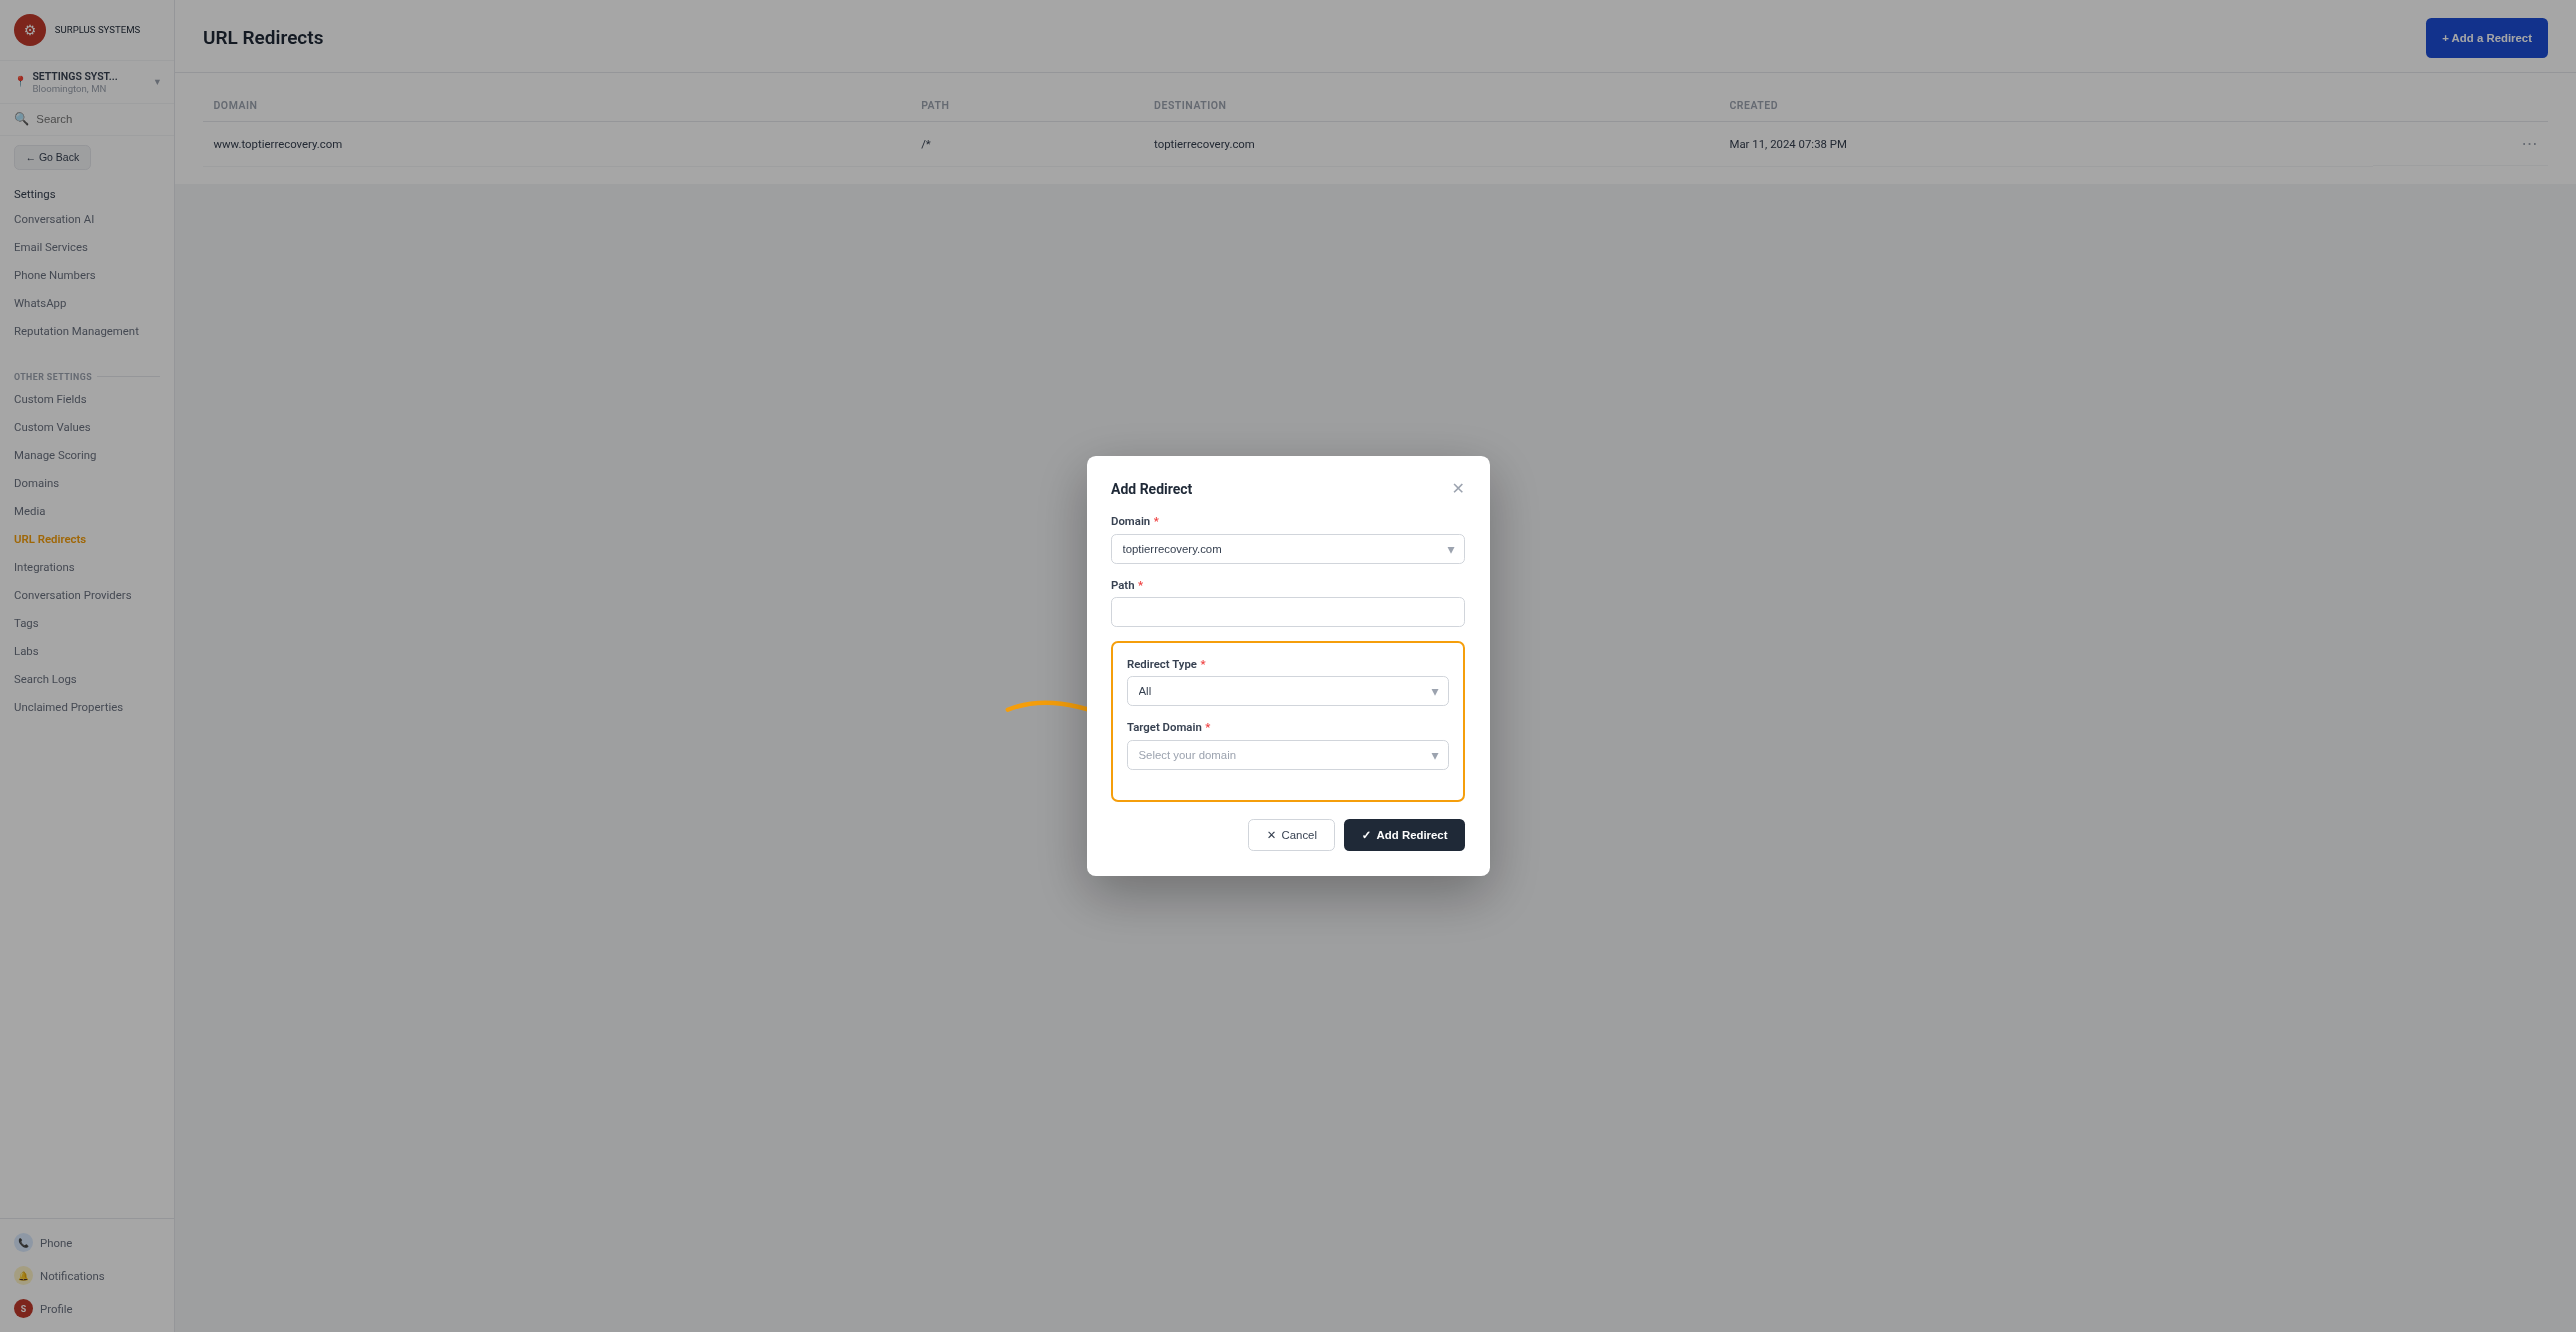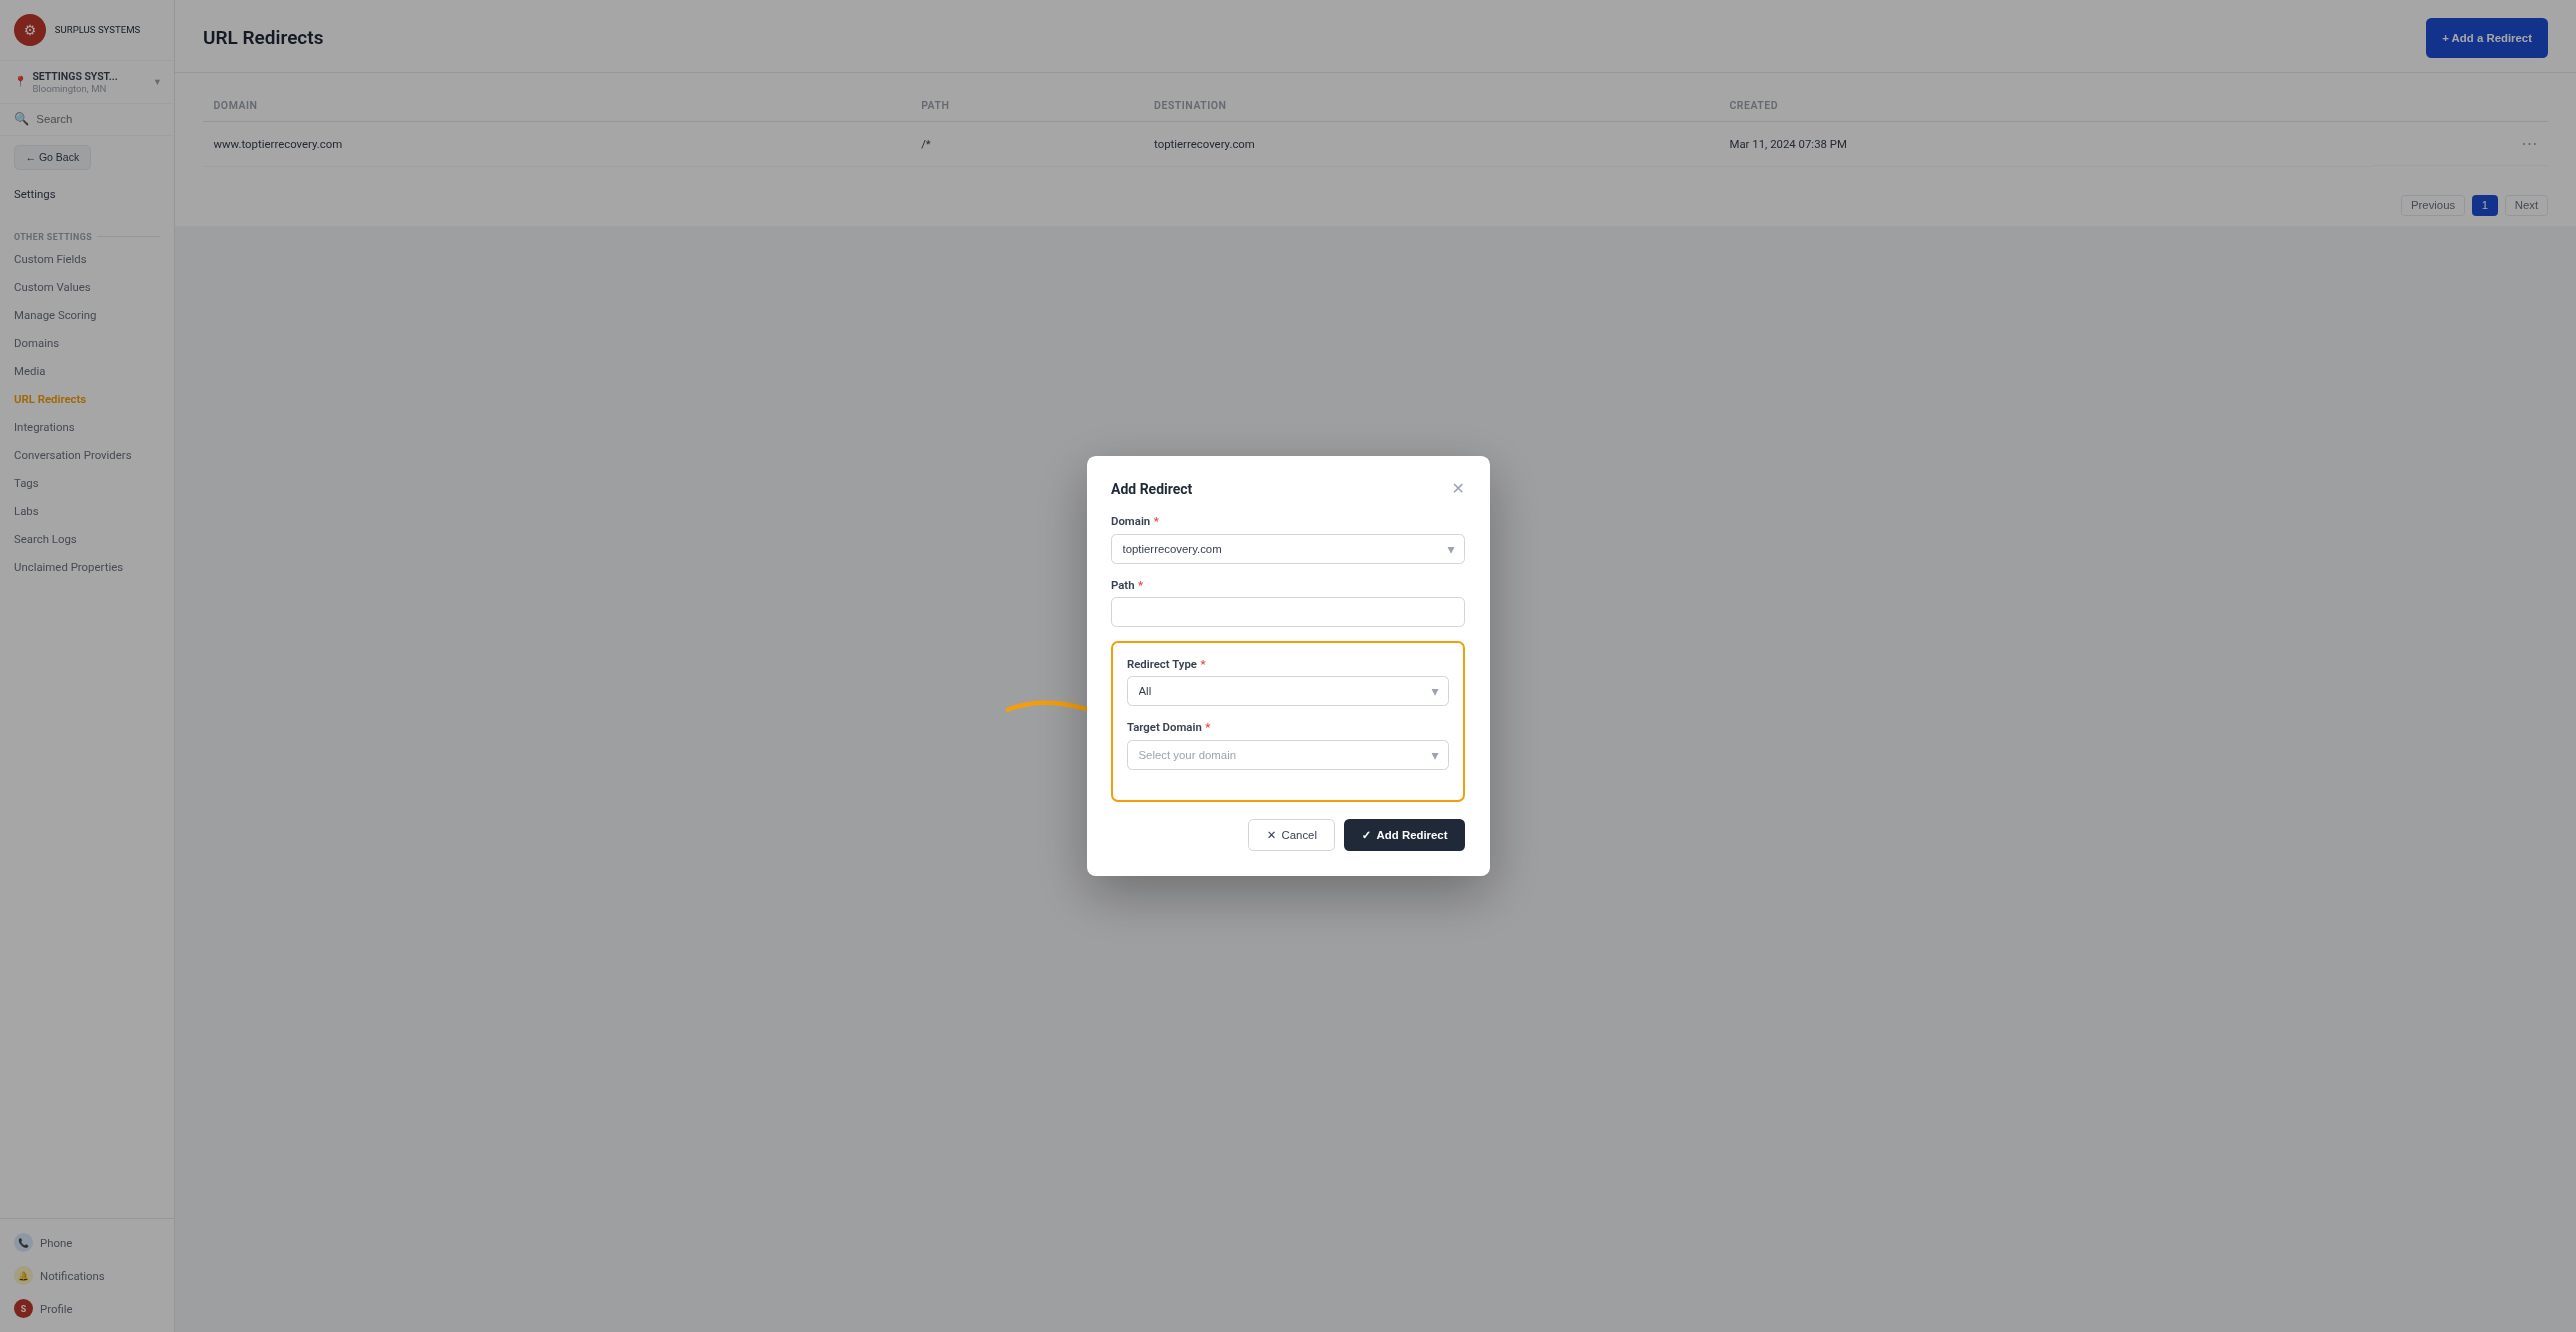--- a/index.html
+++ b/index.html
@@ -364,20 +364,27 @@
   <div class="sidebar-search">
     <span class="search-icon-svg">🔍</span>
     <input type="text" placeholder="Search" style="">
 
   </div>
 
   <button class="go-back-btn">← Go Back</button>
 
   <div class="settings-label">Settings</div>
 
+  <div>
+    <div class="sidebar-nav-item">Conversation AI</div>
+    <div class="sidebar-nav-item">Email Services</div>
+    <div class="sidebar-nav-item">Phone Numbers</div>
+    <div class="sidebar-nav-item">WhatsApp</div>
+    <div class="sidebar-nav-item">Reputation Management</div>
+  </div>
 
   <div class="other-settings-divider">OTHER SETTINGS</div>
 
   <div>
     <div class="sidebar-nav-item">Custom Fields</div>
     <div class="sidebar-nav-item">Custom Values</div>
     <div class="sidebar-nav-item">Manage Scoring</div>
     <div class="sidebar-nav-item">Domains</div>
     <div class="sidebar-nav-item">Media</div>
     <div class="sidebar-nav-item active">URL Redirects</div>
@@ -429,25 +436,20 @@
           <td>toptierrecovery.com</td>
           <td>Mar 11, 2024 07:38 PM</td>
           <td class="table-actions">
             <button class="dots-btn">⋯</button>
           </td>
         </tr>
       </tbody>
     </table>
   </div>
 
-  <div class="pagination">
-    <button class="page-btn">Previous</button>
-    <button class="page-btn active">1</button>
-    <button class="page-btn">Next</button>
-  </div>
 
   <div class="overlay">
 
     <div style="position: absolute; left: calc(50% - 289px); top: 50%; transform: translateY(17.5px); pointer-events: none;">
       <svg width="140" height="70" viewBox="0 0 160 80" fill="none" xmlns="http://www.w3.org/2000/svg">
         <path d="M10 30 Q60 10 130 40" stroke="#f59e0b" stroke-width="5" fill="none" stroke-linecap="round"></path>
         <polygon points="125,32 138,42 122,48" fill="#f59e0b"></polygon>
       </svg>
     </div>
 

